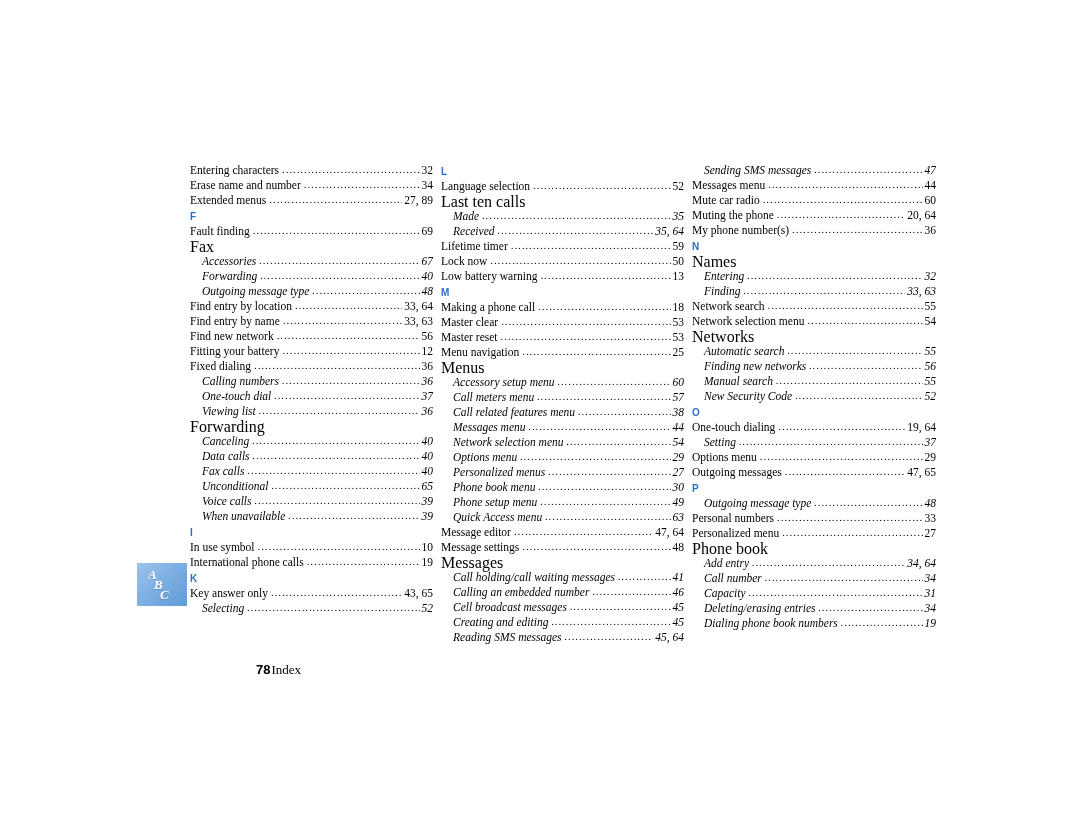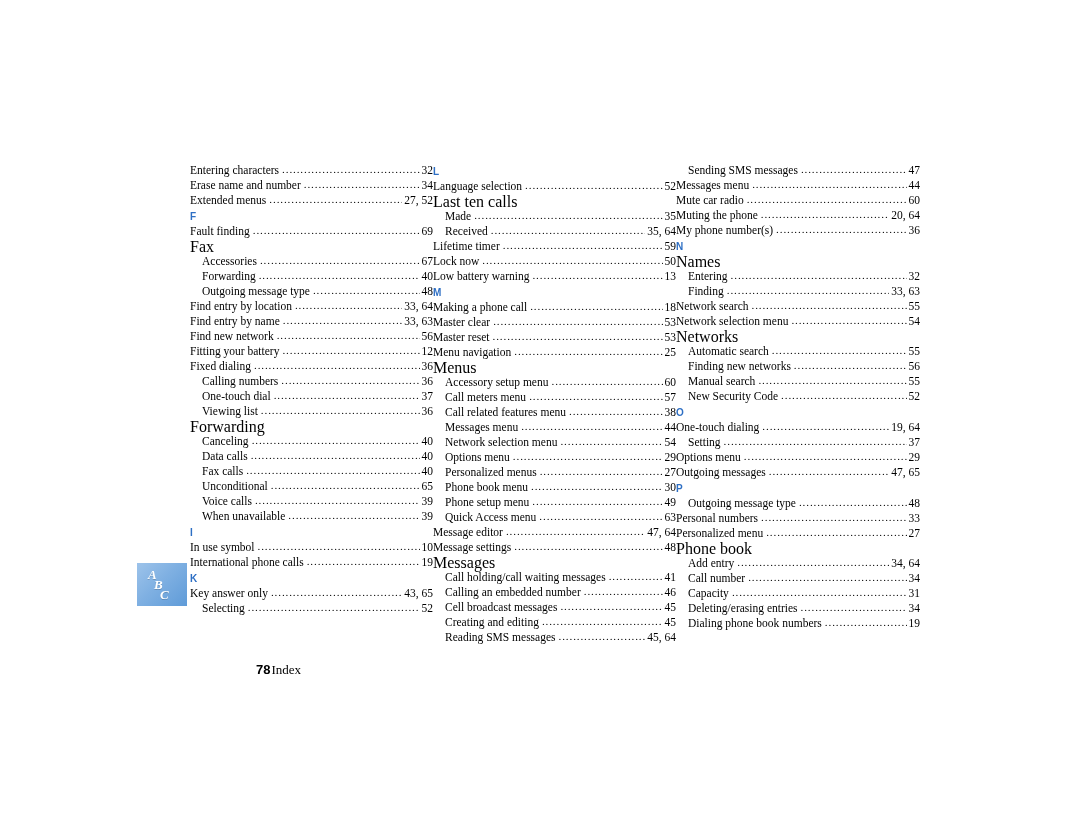--- a/index.html
+++ b/index.html
@@ -20,21 +20,21 @@
     left: 0; top: 0;
     width: 1080px;
     height: 834px;
   }
   .columns {
     position: absolute;
     left: 190px;
     top: 163px;
     width: 730px;
     display: flex;
-    gap: 0px;
+    gap: 8px;
   }
   .col {
     width: 243px;
     flex: 0 0 243px;
   }
   .col.c2 { width: 243px; flex: 0 0 243px; }
   .col.c3 { width: 244px; flex: 0 0 244px; }
 
   .letter {
     font-family: "Liberation Sans", sans-serif;
@@ -67,21 +67,21 @@
     letter-spacing: 0.9px;
     color: #000;
     position: relative;
     top: -1px;
   }
   .entry .pg {
     flex: 0 0 auto;
     padding-left: 2px;
     text-align: right;
   }
-  .sub { padding-left: 12px; }
+  .sub { padding-left: 12px; font-style: italic; }
   .plain {
     font-size: 16px;
     line-height: 15px;
     white-space: nowrap;
   }
 
   .abc-badge {
     position: absolute;
     left: 137px;
     top: 563px;
@@ -134,21 +134,21 @@
           <span class="pg">32</span>
         </div>
         <div class="entry">
           <span class="name">Erase name and number</span>
           <span class="dots">........................................................................................................................</span>
           <span class="pg">34</span>
         </div>
         <div class="entry">
           <span class="name">Extended menus</span>
           <span class="dots">........................................................................................................................</span>
-          <span class="pg">27, 52</span>
+          <span class="pg">27, 89</span>
         </div>
         <div class="letter">F</div>
         <div class="entry">
           <span class="name">Fault finding</span>
           <span class="dots">........................................................................................................................</span>
           <span class="pg">69</span>
         </div>
         <div class="plain">Fax</div>
         <div class="entry sub">
           <span class="name">Accessories</span>

